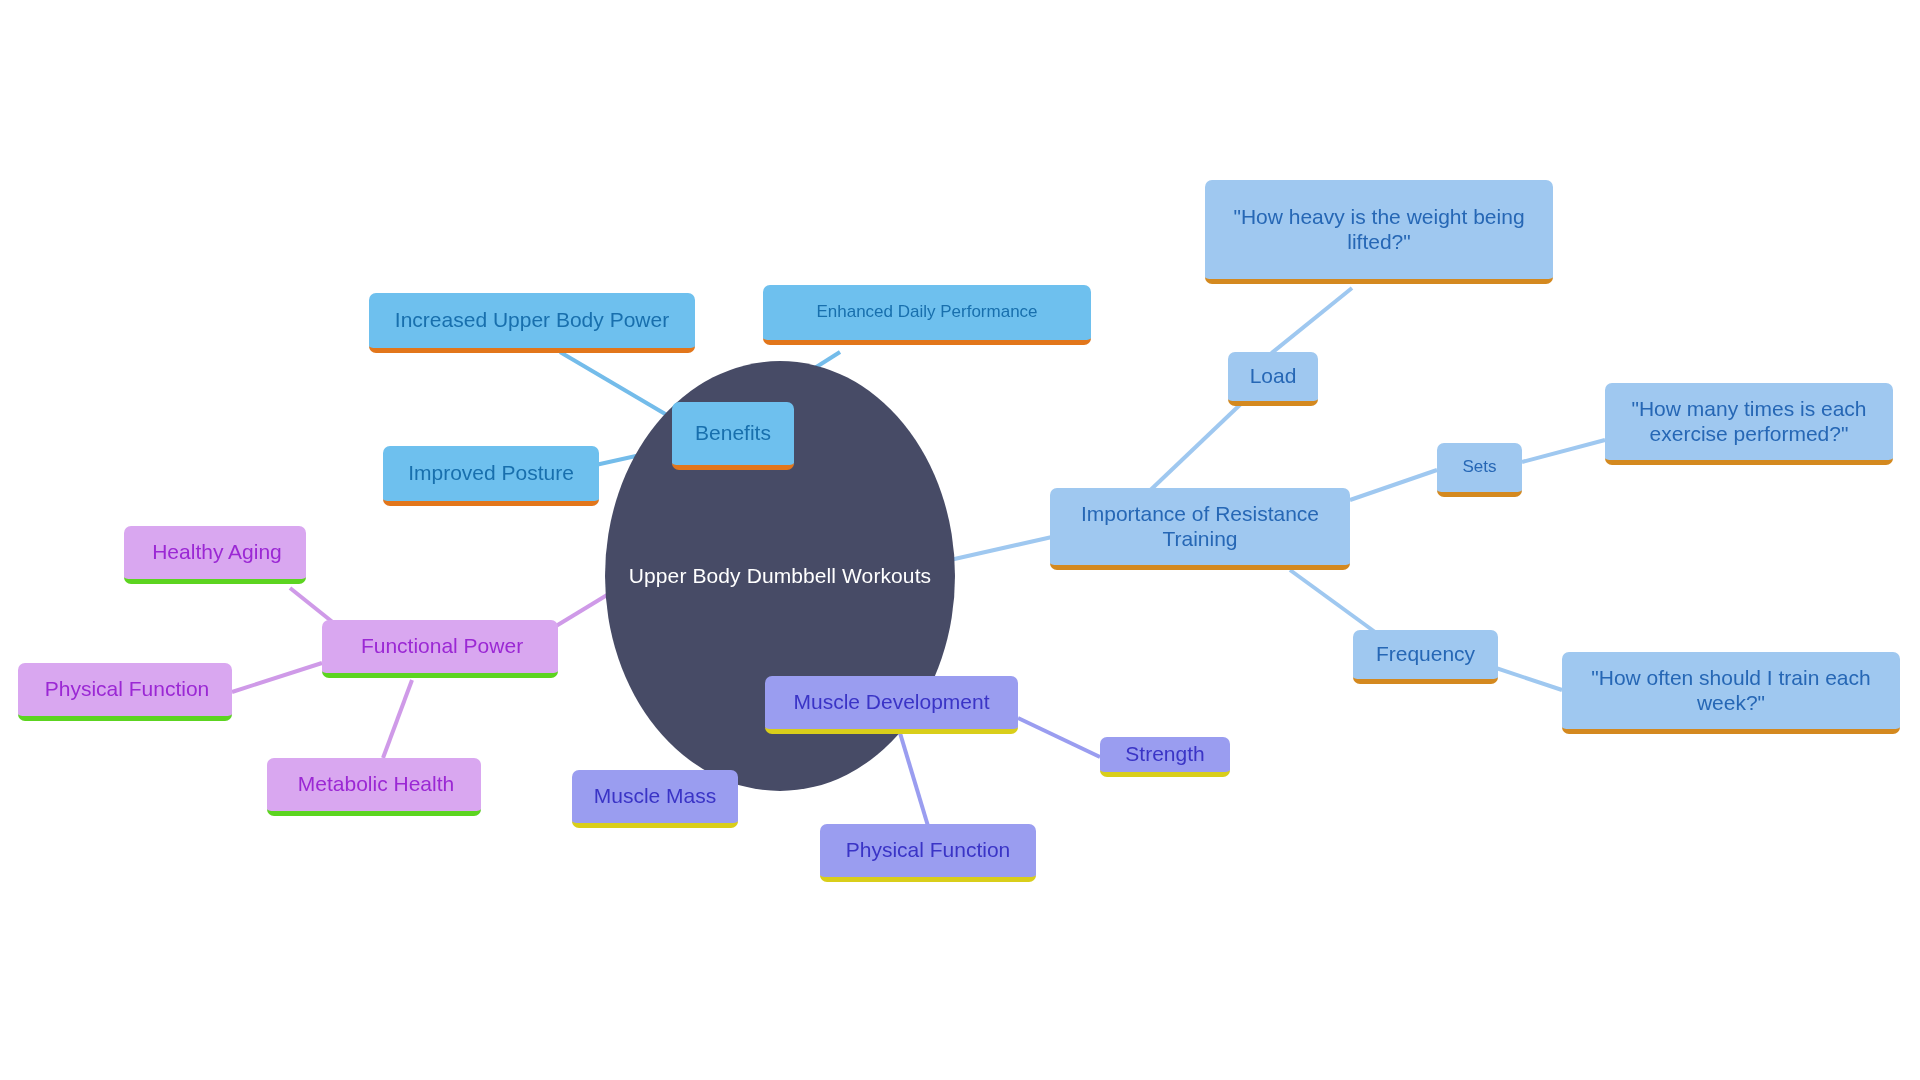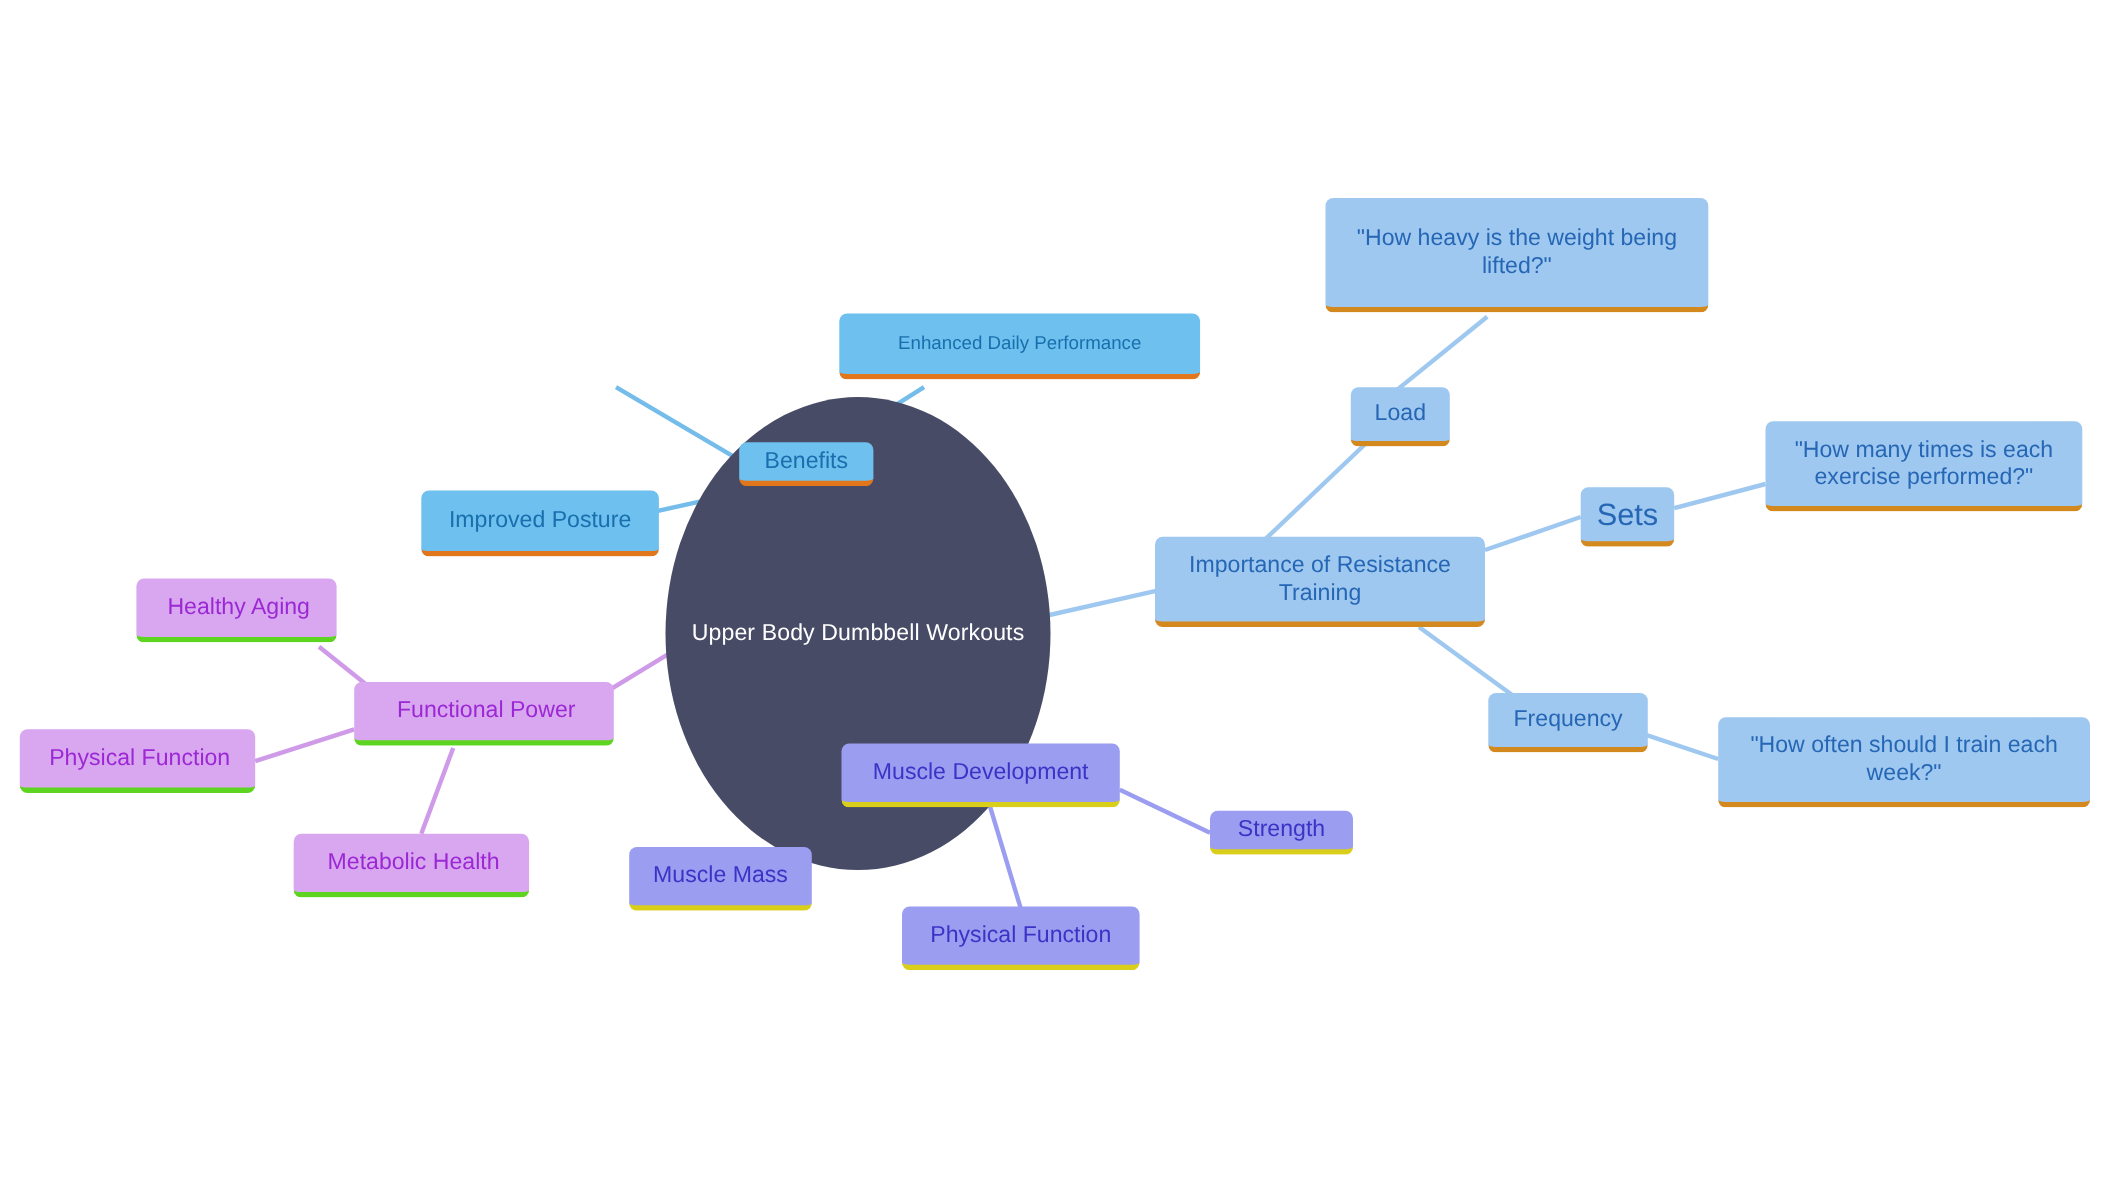--- a/index.html
+++ b/index.html
@@ -106,24 +106,27 @@
     <line x1="832" y1="712" x2="862" y2="690" stroke="#9a9df0" stroke-width="4"></line>
     <line x1="790" y1="730" x2="712" y2="778" stroke="#9a9df0" stroke-width="4"></line>
     <line x1="900" y1="733" x2="928" y2="826" stroke="#9a9df0" stroke-width="4"></line>
     <line x1="1018" y1="718" x2="1100" y2="757" stroke="#9a9df0" stroke-width="4"></line>
   </svg>
 
   <div class="root" style="left:605px; top:361px; width:350px; height:430px;">
     <span class="lbl">Upper Body Dumbbell Workouts</span>
   </div>
 
-  <div class="node b-benefits" style="left:672px; top:402px; width:122px; height:40px; font-size:21px;">
+  <div class="node b-benefits" style="left:672px; top:402px; width:122px; height:68px; font-size:21px;">
     <span class="lbl">Benefits</span>
   </div>
 
+  <div class="node b-benefits" style="left:369px; top:293px; width:326px; height:60px; font-size:21px;">
+    <span class="lbl">Increased Upper Body Power</span>
+  </div>
 
   <div class="node b-benefits" style="left:763px; top:285px; width:328px; height:60px; font-size:17px;">
     <span class="lbl">Enhanced Daily Performance</span>
   </div>
 
   <div class="node b-benefits" style="left:383px; top:446px; width:216px; height:60px; font-size:21px;">
     <span class="lbl">Improved Posture</span>
   </div>
 
   <div class="node b-resist" style="left:1050px; top:488px; width:300px; height:82px; font-size:21px;">
@@ -131,21 +134,21 @@
   </div>
 
   <div class="node b-resist" style="left:1228px; top:352px; width:90px; height:54px; font-size:21px;">
     <span class="lbl">Load</span>
   </div>
 
   <div class="node b-resist" style="left:1205px; top:180px; width:348px; height:104px; font-size:21px;">
     <span class="lbl">"How heavy is the weight being lifted?"</span>
   </div>
 
-  <div class="node b-resist" style="left:1437px; top:443px; width:85px; height:54px; font-size:28px;text-align:center;">
+  <div class="node b-resist" style="left:1437px; top:443px; width:85px; height:54px; font-size:17px;text-align:center;">
     <span class="lbl">Sets</span>
   </div>
 
   <div class="node b-resist" style="left:1605px; top:383px; width:288px; height:82px; font-size:21px;">
     <span class="lbl">"How many times is each exercise performed?"</span>
   </div>
 
   <div class="node b-resist" style="left:1333px; top:630px; width:145px; height:54px; font-size:21px;margin-left:20px;">
     <span class="lbl">Frequency</span>
   </div>

